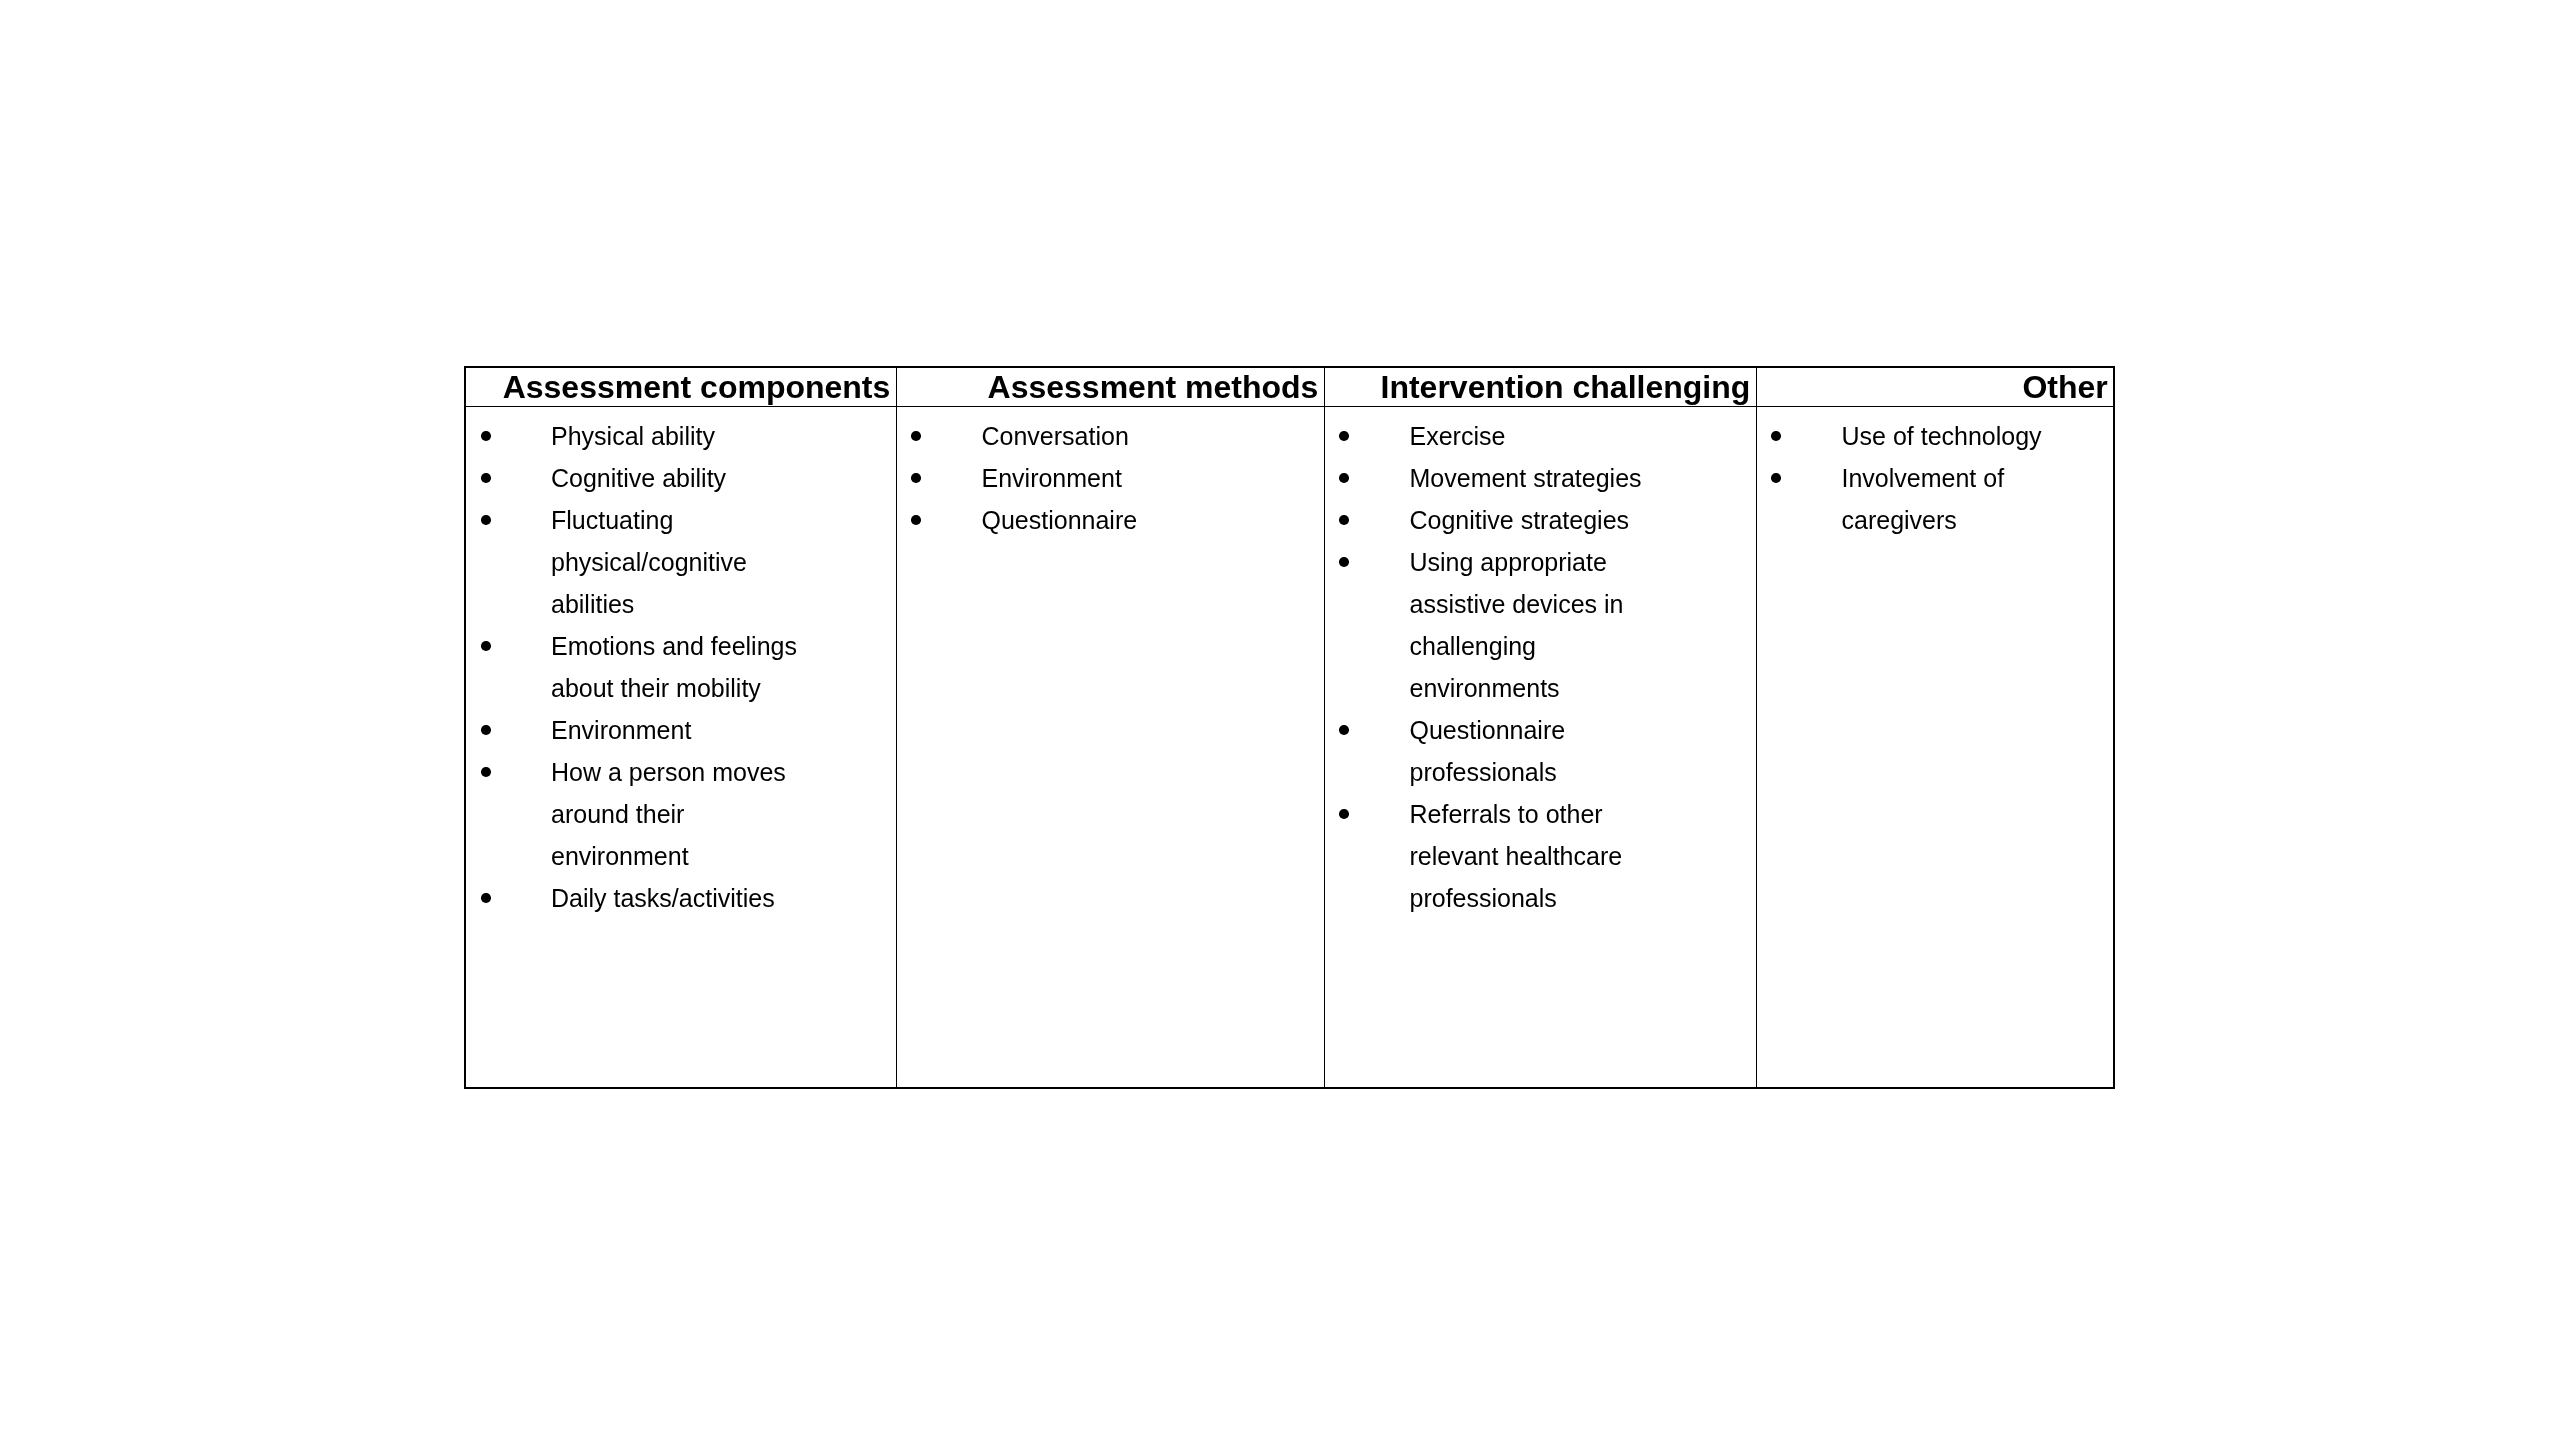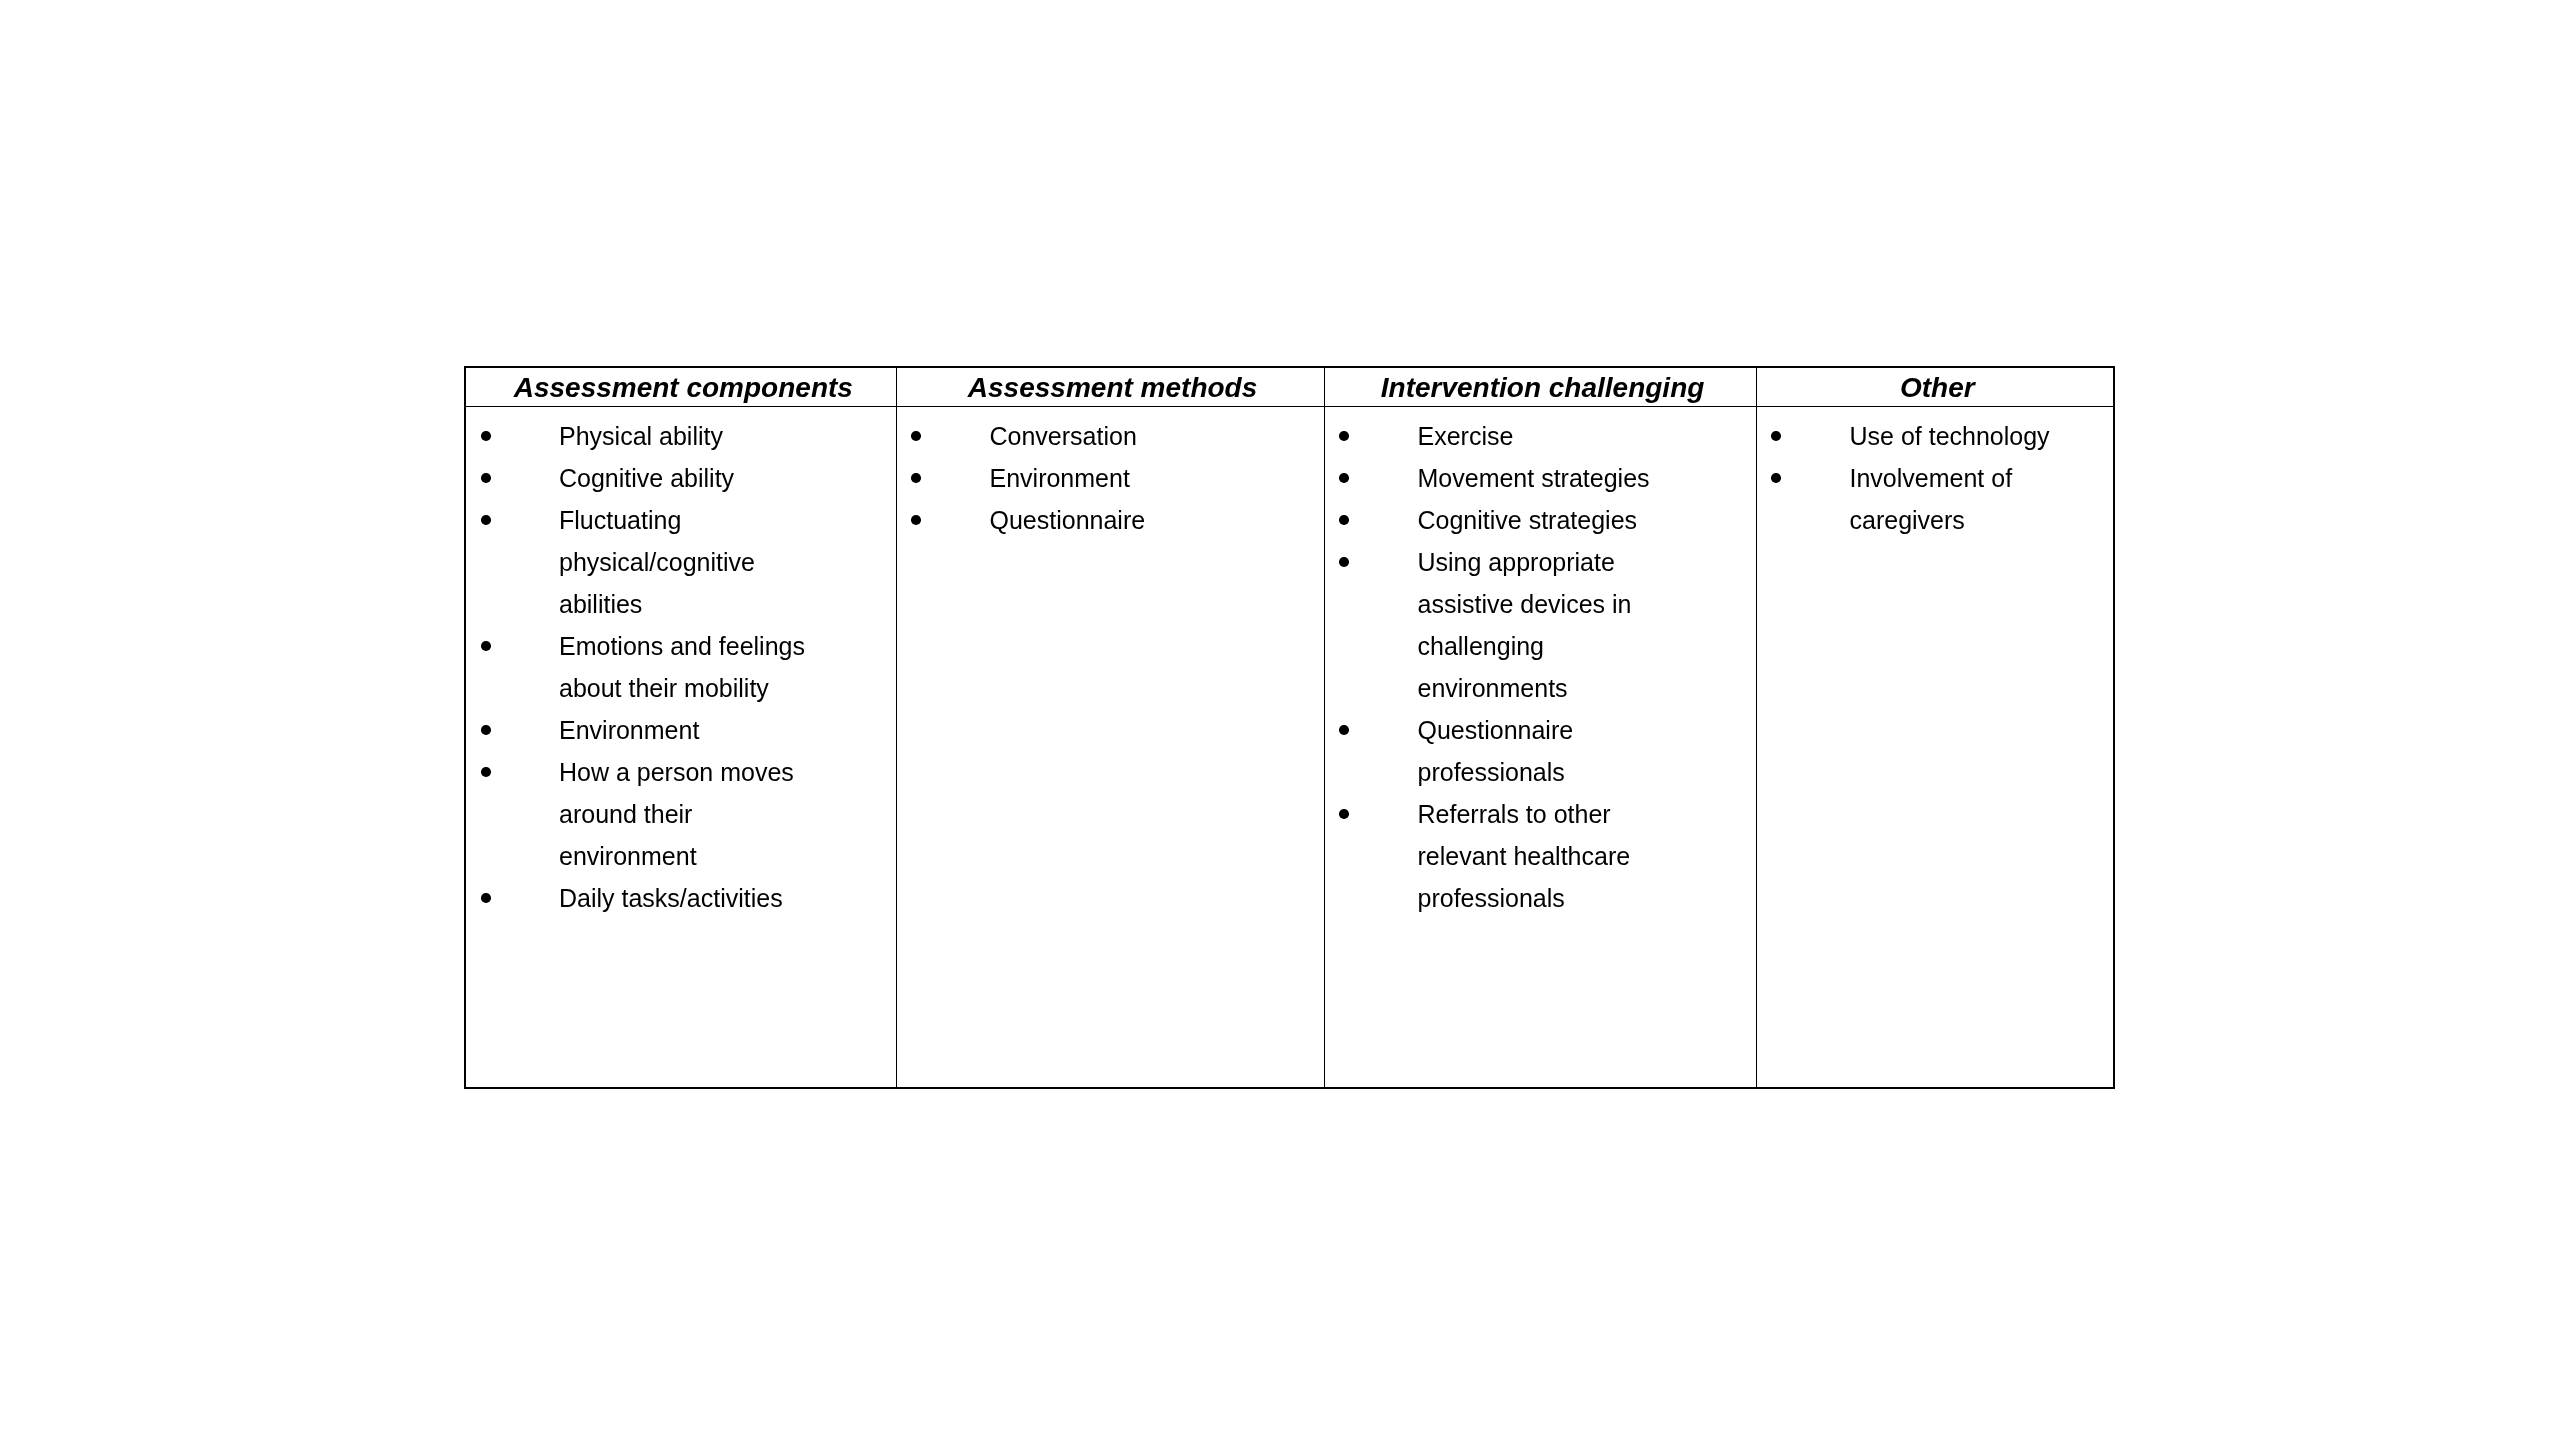--- a/index.html
+++ b/index.html
@@ -25,28 +25,27 @@
     background: #ffffff;
   }
   .doc-table, .doc-table th, .doc-table td {
     border: 1.9px solid #000000;
   }
   .doc-table {
     border-width: 2.6px;
   }
   .doc-table th {
     height: 37px;
-    font-size: 28px;
+    font-size: 32px;
     font-weight: bold;
-    text-align: center;
+    text-align: right;
     vertical-align: middle;
     padding: 1.3px 5.2px 0 10.3px;
     white-space: nowrap;
     overflow: hidden;
-    font-style: italic;
   }
   .doc-table td {
     height: 672px;
     vertical-align: top;
     padding: 7.7px 5.2px 0 13px;
   }
   ul.cell-list {
     list-style: none;
     margin: 0;
     padding: 0;
@@ -63,21 +62,20 @@
     left: 1.9px;
     top: 16px;
     width: 9.7px;
     height: 9.7px;
     border-radius: 50%;
     background: #000000;
   }
   ul.cell-list li .line {
     display: block;
     white-space: nowrap;
-    margin-left: 8px;
   }
 </style>
 </head>
 <body>
 
 <table class="doc-table">
   <colgroup>
     <col style="width:431px">
     <col style="width:428px">
     <col style="width:432px">

